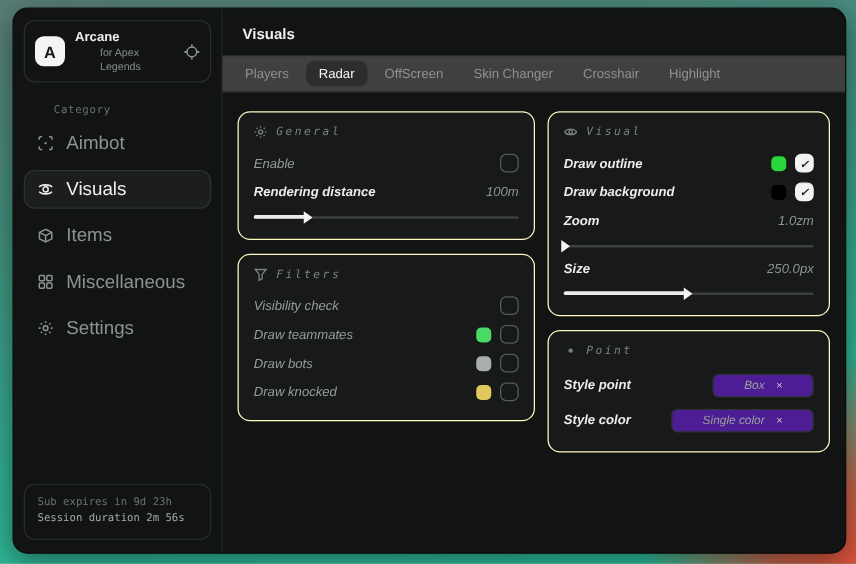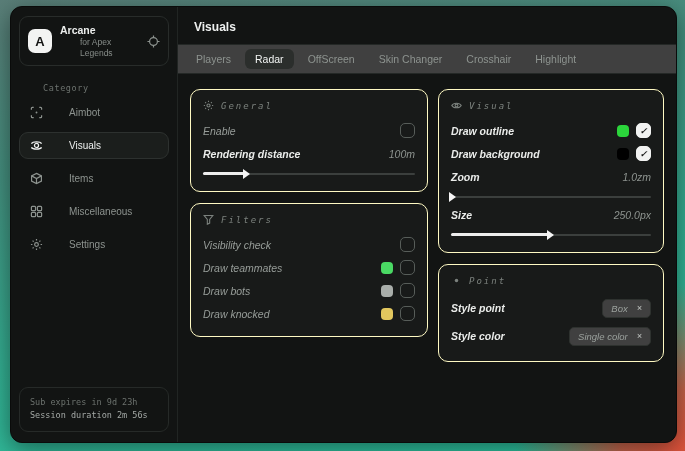--- a/index.html
+++ b/index.html
@@ -21,21 +21,21 @@
   .sidebar { width:167px; min-width:167px; border-right:1px solid #212523; display:flex; flex-direction:column; padding:9px 8px 10px; }
   .sb-header { border:1px solid #282c2a; border-radius:9px; padding:7px 8px; display:flex; align-items:center; gap:8px; }
   .logo { width:24px; height:24px; background:#f3f4f3; border-radius:7px; color:#141514; font-weight:bold; font-size:13px; display:flex; align-items:center; justify-content:center; }
   .sb-titles { flex:1; line-height:1.25; }
   .sb-title { font-size:10.5px; font-weight:bold; color:#eceeed; }
   .sb-sub { font-size:8.5px; color:#878d89;padding-left:20px; }
   .icon { display:inline-flex; align-items:center; justify-content:center; }
   .icon svg { display:block; }
   .category { margin:17px 24px 6px; font-family:"DejaVu Sans Mono", monospace; font-size:8.5px; letter-spacing:.6px; color:#6c726e; }
   .nav { display:flex; flex-direction:column; gap:6px; }
-  .nav-item { display:flex; align-items:center; gap:26px; padding:6px 10px; border:1px solid transparent; border-radius:9px; color:#8d938f; font-size:10px; cursor:pointer; }
+  .nav-item { display:flex; align-items:center; gap:10px; padding:6px 10px; border:1px solid transparent; border-radius:9px; color:#8d938f; font-size:15px; cursor:pointer; }
   .nav-item.selected { background:#1b1e1c; border-color:#2d312f; color:#eef0ef; }
   .sb-footer { margin-top:auto; border:1px solid #262a28; border-radius:9px; padding:8px 10px; font-family:"DejaVu Sans Mono", monospace; line-height:1.6; }
   .sb-footer .l1 { font-size:8.5px; color:#6b716d; }
   .sb-footer .l2 { font-size:8.5px; color:#a4a9a6; }
   
   .main { flex:1; display:flex; flex-direction:column; }
   .main-header { padding:13px 16px 10px; font-size:12px; font-weight:bold; color:#eef0ef; }
   .tabbar { background:#404040; border-top:1px solid #242826; border-bottom:1px solid #242826; padding:4px 8px; display:flex; gap:4px; align-items:center; }
   .tab { padding:4px 10px; font-size:10.5px; color:#8d938f; border-radius:6px; cursor:pointer; white-space:nowrap; }
   .tab.selected { background:#2b2e2c; color:#f2f4f3; }
@@ -51,21 +51,21 @@
   .val { color:#8d938f; font-size:10.5px; }
   .ctrls { display:flex; align-items:center; gap:7px; }
   .checkbox { width:15px; height:15px; border:1.5px solid #575d59; border-radius:5px; background:transparent; cursor:pointer; display:flex; align-items:center; justify-content:center; }
   .checkbox.checked { background:#f1f2f1; border-color:#f1f2f1; }
   .checkbox.checked::after { content:"✓"; font-size:9px; font-weight:bold; color:#161716; }
   .swatch { width:12px; height:12px; border-radius:4px; cursor:pointer; }
   .slider { position:relative; height:11px; margin-top:4px; cursor:pointer; }
   .slider .track { position:absolute; left:0; right:0; top:4.5px; height:2px; background:#3b3f3d; border-radius:2px; }
   .slider .fill { position:absolute; left:0; top:4px; height:3px; background:#ededed; border-radius:2px; }
   .slider .thumb { position:absolute; top:0.5px; width:0; height:0; border-top:5px solid transparent; border-bottom:5px solid transparent; border-left:7px solid #f5f5f5; margin-left:-2px; }
-  .chip { background:#404040; border:1px solid #2e322f; border-radius:5px; padding:3px 8px; display:flex; align-items:center; gap:9px; cursor:pointer; }
+  .chip { background:#4c1d95; border:1px solid #2e322f; border-radius:5px; padding:3px 24px; display:flex; align-items:center; gap:9px; cursor:pointer; }
   .chip .chip-text { color:#9aa09c; font-size:9.5px; }
   .chip .chip-x { color:#c3c7c4; font-size:9px; }
   .stroke-ic { color:#8d938f; }
   .nav-item.selected .stroke-ic { color:#eef0ef; }
 </style>
 </head>
 <body>
 
 <div class="window">
 

